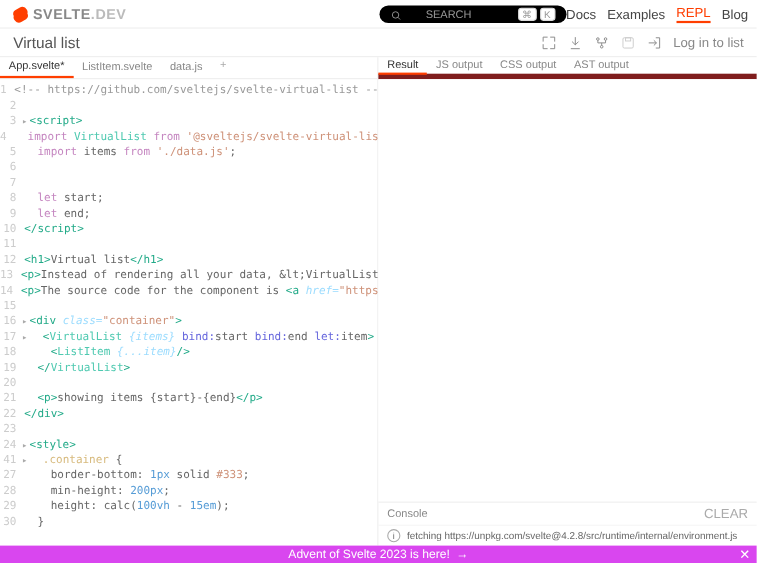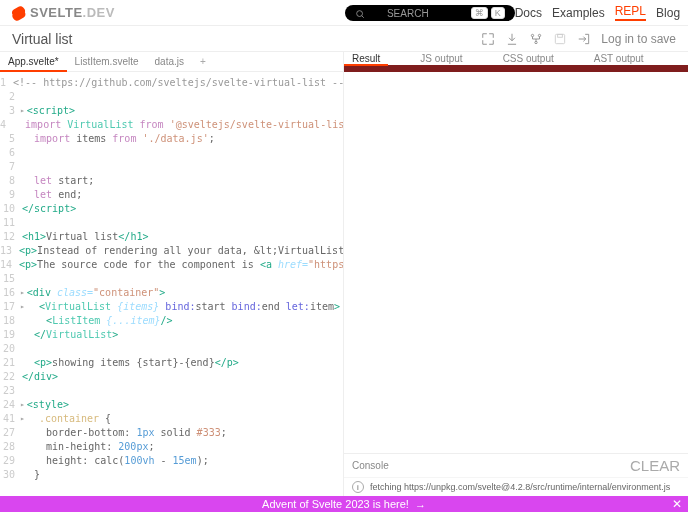--- a/index.html
+++ b/index.html
@@ -21,49 +21,49 @@
     .nav-sep { color: #ccc; }
     
     .subheader { height: 26px; display: flex; align-items: center; padding: 0 12px; border-bottom: 1px solid #eee; }
     .title { font-size: 14px; color: #555; font-weight: 400; }
     .sub-actions { margin-left: auto; display: flex; align-items: center; gap: 10px; }
     .sub-icon { width: 14px; height: 14px; stroke: #888; fill: none; stroke-width: 1.5; }
     .login { color: #888; font-size: 12px; }
     
     .main { display: flex; height: 444px; }
     .editor { width: 344px; border-right: 1px solid #eee; display: flex; flex-direction: column; }
-    .tabs { display: flex; align-items: center; height: 20px; font-size: 10px; border-bottom: 1px solid #eee; }
+    .tabs { display: flex; height: 20px; font-size: 10px; border-bottom: 1px solid #eee; }
     .tab { padding: 0 8px; color: #888; height: 100%; display:flex; align-items:center; cursor:pointer; }
     .tab.active { color: #333; border-bottom: 2px solid #ff3e00; margin-bottom:-1px; }
     .tab-add { width: 14px; height: 14px; display:flex; align-items:center; justify-content:center; color:#aaa; margin-left:4px; }
     
     .code { flex: 1; overflow: auto; font-family: "SF Mono", Monaco, Consolas, monospace; font-size: 10px; line-height: 14px; padding: 4px 0; }
     .line { display: flex; }
     .gutter { width: 20px; text-align: right; padding-right: 5px; color: #ccc; user-select: none; }
     .cnt { white-space: pre; color: #666; }
     .c-comment { color: #999; }
     .c-tag { color: #2a8; }
     .c-kw { color: #c586c0; }
     .c-str { color: #ce9178; }
     .c-attr { color: #9cdcfe; font-style: italic; }
     .c-sel { color: #d7ba7d; }
     .c-fn { color: #569cd6; }
     .c-bind { color: #66d; }
     .c-id { color: #4ec9b0; }
     .fold { color: #aaa; font-size: 8px; padding-right: 2px; }
     
     .output { width: 344px; display: flex; flex-direction: column; }
-    .out-tabs { display: flex; height: 20px; font-size: 10px; border-bottom: 7px solid #7f1d1d; gap: 24px; }
+    .out-tabs { display: flex; height: 20px; font-size: 10px; border-bottom: 5px solid #7f1d1d; }
     .out-tab { padding: 0 8px; color: #888; cursor:pointer; display:flex; align-items:center; }
     .out-tab.active { color: #333; border-bottom: 2px solid #ff3e00; margin-bottom:-1px; }
     .preview { flex: 1; background: #fff; }
     
     .console { border-top: 1px solid #eee; }
     .console-head { display: flex; align-items: center; padding: 3px 8px; font-size: 10px; color: #888; }
-    .console-head .clear { margin-left: auto; font-size: 15px; color: #aaa; text-align: right; }
+    .console-head .clear { margin-left: auto; font-size: 12px; color: #aaa; text-align: right; }
     .console-line { display: flex; align-items: center; padding: 3px 8px; font-size: 9px; color: #666; border-top: 1px solid #f5f5f5; }
     .console-line .info-icon { width: 12px; height: 12px; border: 1px solid #aaa; border-radius: 50%; display:flex; align-items:center; justify-content:center; font-size:8px; margin-right:6px; }
     
     .banner { position: absolute; bottom: 0; left: 0; right: 0; height: 16px; background: #d946ef; color: #fff; display: flex; align-items: center; justify-content: center; font-size: 11px; }
     .banner .arrow { margin-left: 6px; }
     .banner .close { position: absolute; right: 6px; font-size: 12px; cursor: pointer; }
   </style>
 </head>
 <body>
 
@@ -111,21 +111,21 @@
         <circle cx="12" cy="18" r="2"></circle>
         <path d="M6 8v4h12V8M12 12v4"></path>
       </svg>
     <svg class="sub-icon" viewBox="0 0 24 24" style="stroke:#ccc">
         <rect x="4" y="4" width="16" height="16" rx="2"></rect>
         <rect x="8" y="4" width="8" height="5"></rect>
       </svg>
     <svg class="sub-icon" viewBox="0 0 24 24">
         <path d="M14 4h6v16h-6M3 12h12m-4-4l4 4-4 4"></path>
       </svg>
-    <span class="login">Log in to save</span>
+    <span class="login">Log in to list</span>
   </div>
 </div>
 
 <div class="main">
   <div class="editor">
     <div class="tabs">
       <div class="tab active">App.svelte*</div>
       <div class="tab">ListItem.svelte</div>
       <div class="tab">data.js</div>
       <div class="tab-add">+</div>

